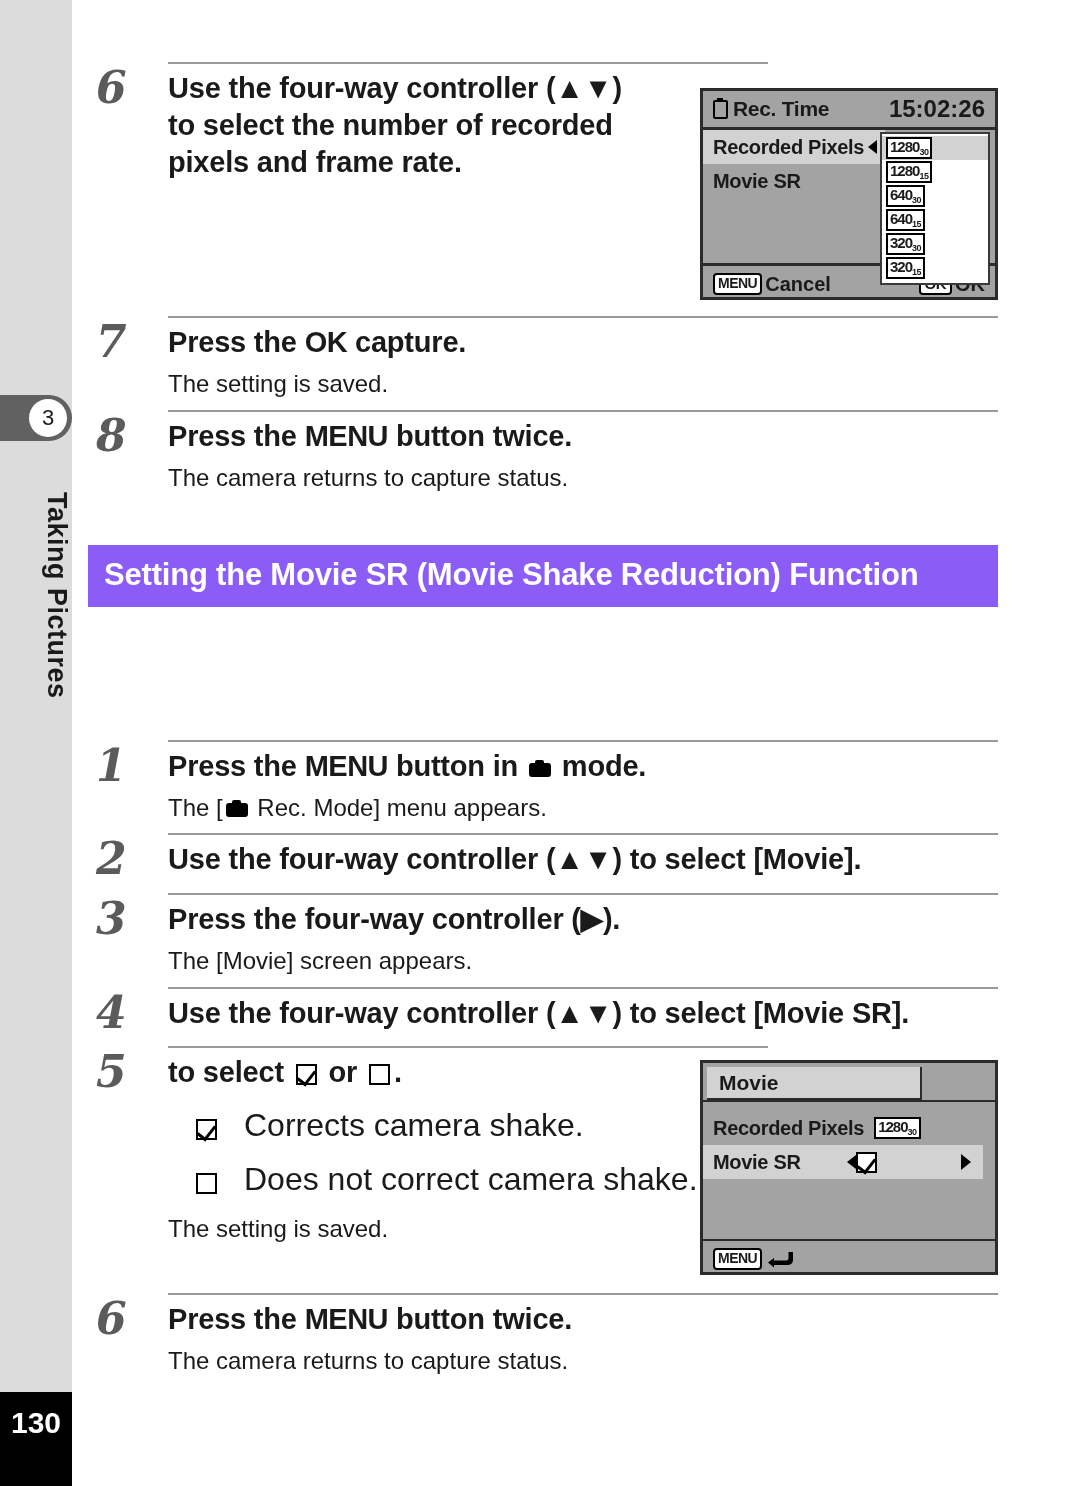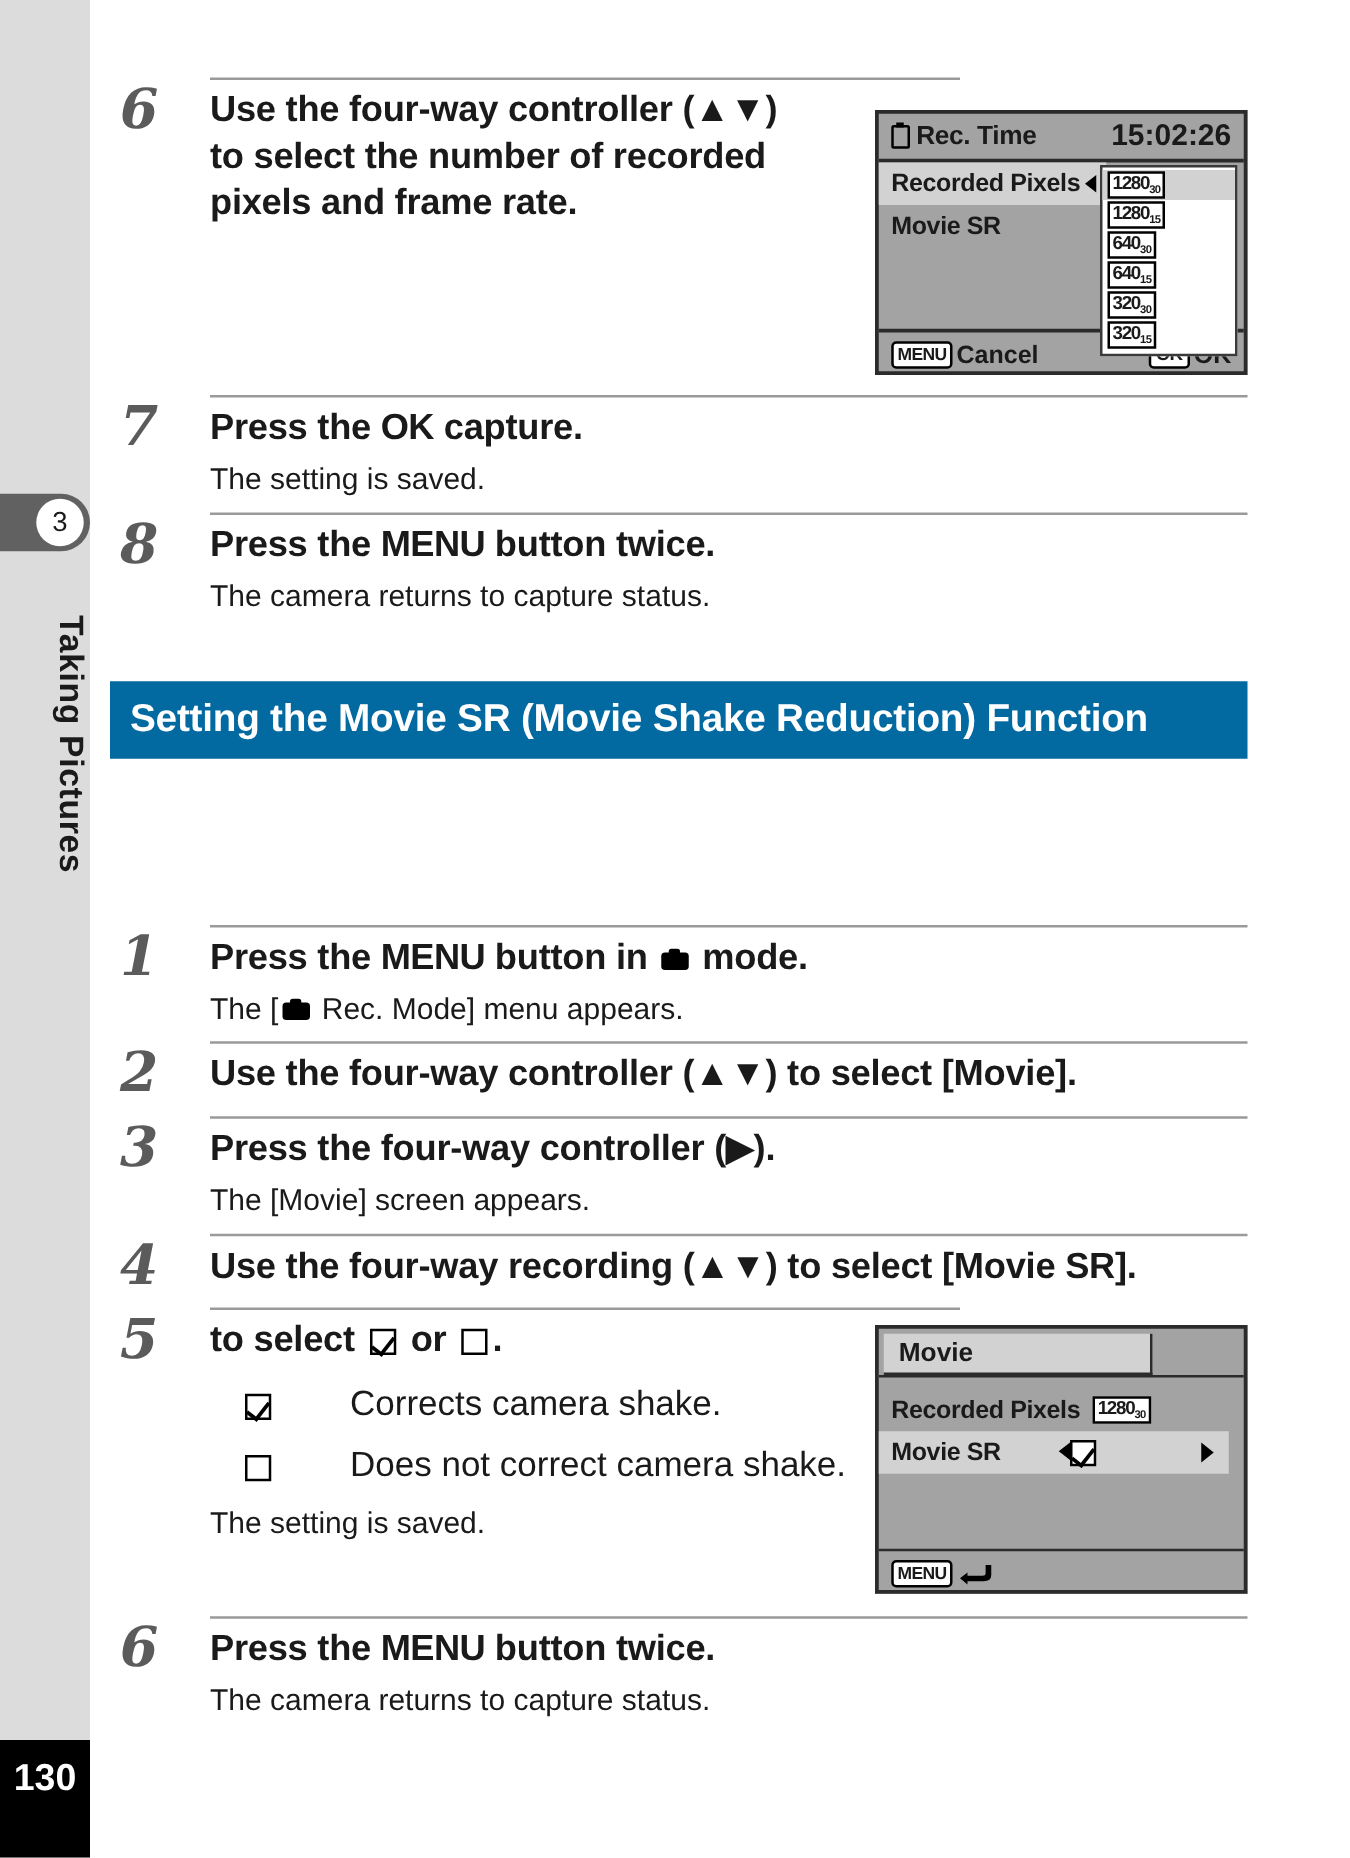--- a/index.html
+++ b/index.html
@@ -217,44 +217,43 @@
     border-right: 3px solid #000;
     border-bottom: 3px solid #000;
     transform: rotate(38deg);
   }
 
   
   #section-heading {
     position: absolute;
     left: 0;
     width: 910px;
-    background: #0369a1;
+    background: #8b5cf6;
     color: #ffffff;
     font-size: 31px;
     font-weight: bold;
     line-height: 1.28;
     padding: 10px 16px 12px 16px;
     box-sizing: border-box;
     letter-spacing: -0.2px;
   }
   #section-intro {
     position: absolute;
     left: 0;
     width: 900px;
     font-size: 25px;
     line-height: 1.42;
   }
 
   
   .bullet-row {
     display: flex;
     align-items: flex-start;
-    font-size: 28px;
+    font-size: 32px;
     margin-top: 16px;
-    gap: 36px;
   }
   .bullet-mark {
     width: 76px;
     flex: 0 0 76px;
     text-align: center;
     padding-top: 1px;
   }
   .bullet-text { flex: 1; }
 
   
@@ -487,21 +486,21 @@
     <div class="step-body">
       <div class="step-title">Press the four-way controller (▶).</div>
       <div class="step-desc">The [Movie] screen appears.</div>
     </div>
   </div>
 
   <div class="step" style="top:987px;">
     <div class="rule"></div>
     <div class="step-num">4</div>
     <div class="step-body">
-      <div class="step-title">Use the four-way recording (▲▼) to select [Movie SR].</div>
+      <div class="step-title">Use the four-way controller (▲▼) to select [Movie SR].</div>
     </div>
   </div>
 
   <div class="step" style="top:1046px;">
     <div class="rule short"></div>
     <div class="step-num">5</div>
     <div class="step-body">
       <div class="step-title narrow">
         <div><span>to select </span><span class="chk on"></span><span> or </span><span class="chk"></span><span>.</span></div>
       </div>

